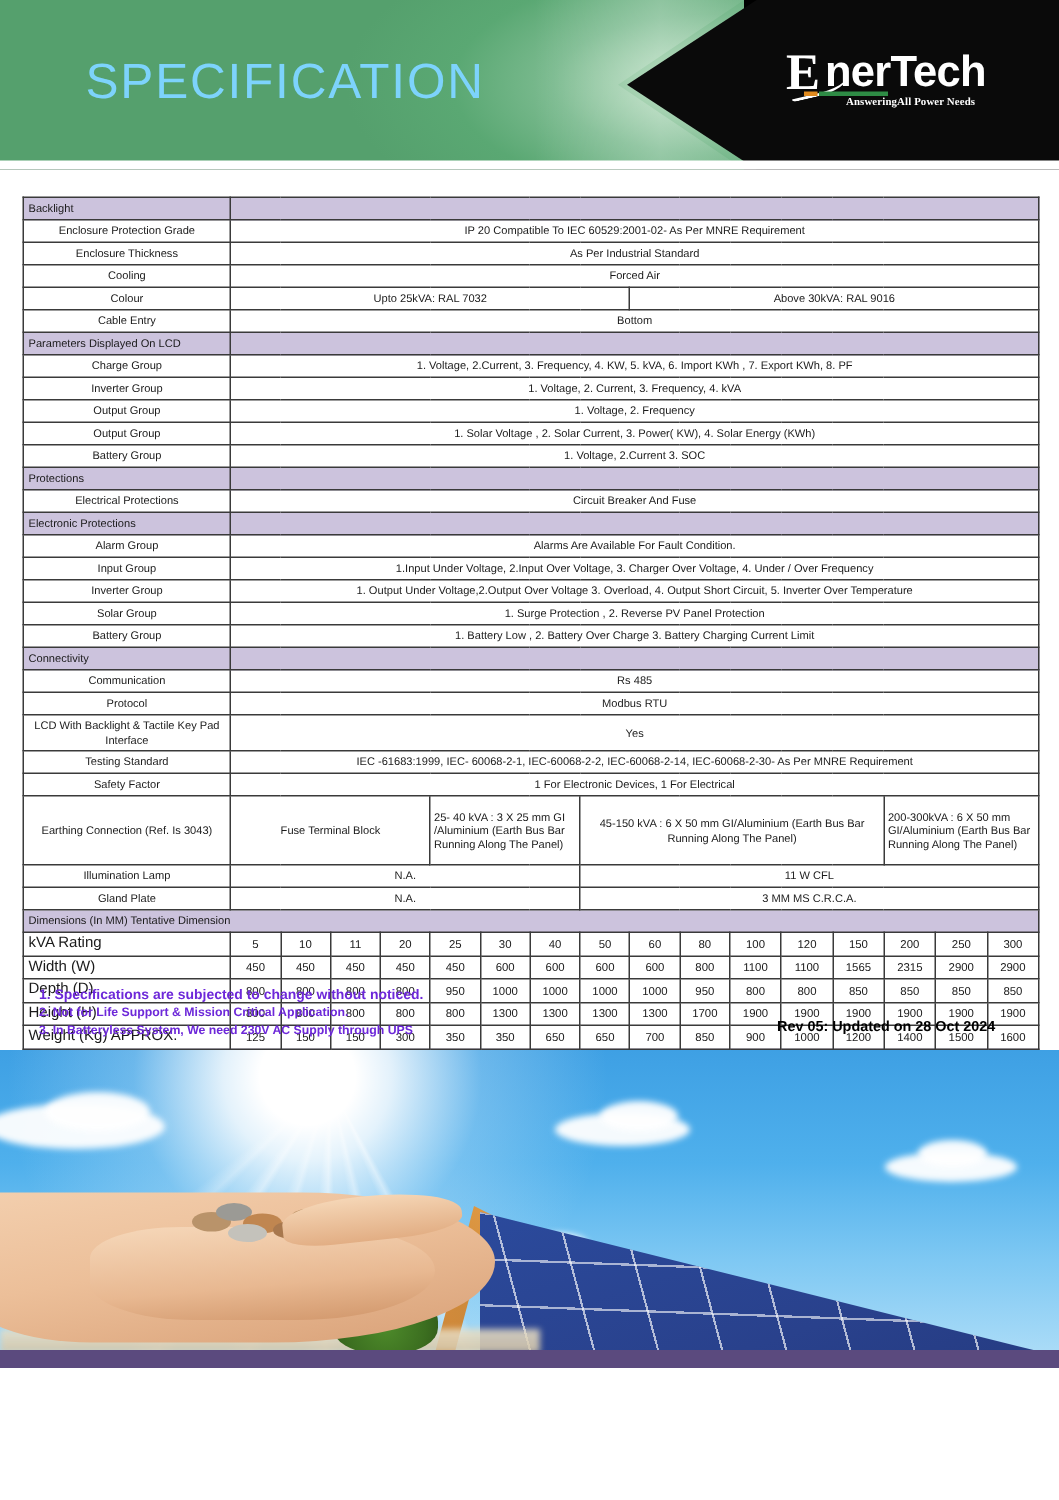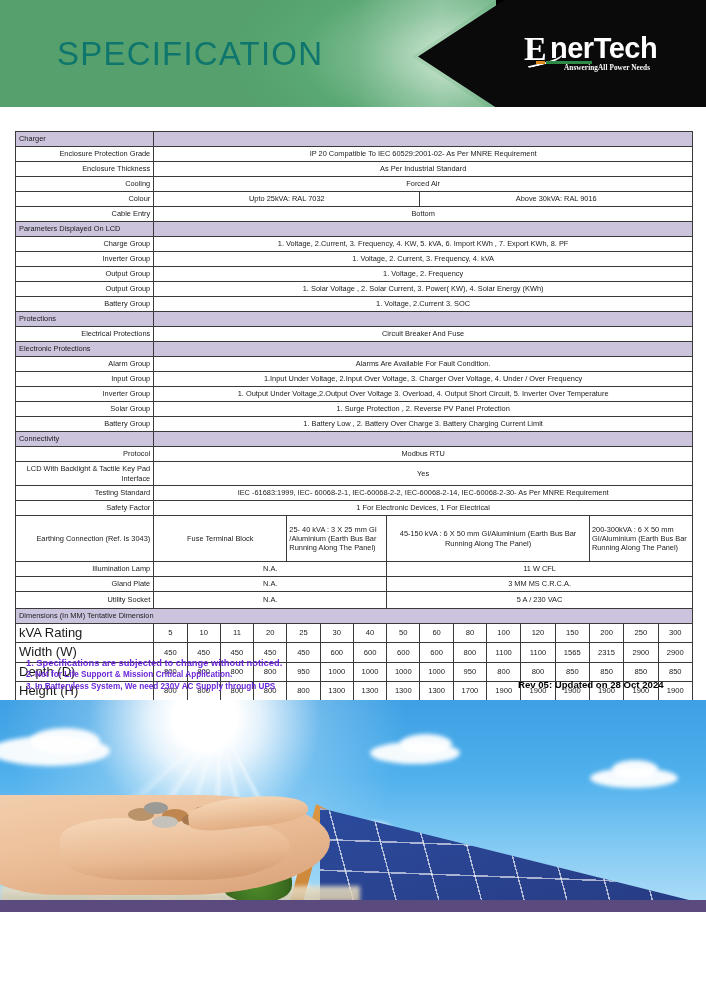--- a/index.html
+++ b/index.html
@@ -21,21 +21,21 @@
   .hdr-green:before{
     content:"";position:absolute;right:0;top:0;width:140px;height:113px;
     background:linear-gradient(90deg, rgba(255,255,255,0) 0%, rgba(255,255,255,0.22) 60%, rgba(255,255,255,0.05) 100%);
     clip-path:polygon(0 0, 100% 0, 40% 50%, 100% 100%, 0 100%);
   }
   .hdr-black{
     position:absolute;left:418px;top:0;width:288px;height:113px;background:#0a0a0a;
     clip-path:polygon(30% 0, 100% 0, 100% 100%, 30% 100%, 0 50%);
   }
   .hdr-title{
-    position:absolute;left:57px;top:35px;color:#0f766e;
+    position:absolute;left:57px;top:35px;color:#7dd3fc;
     font-size:33px;letter-spacing:1.2px;font-weight:400;
     font-family:"Liberation Sans", sans-serif;
   }
   .logo{position:absolute;left:524px;top:32px;width:140px;height:52px;color:#fff;}
   .logo-word{
     position:absolute;left:26px;top:0px;font-size:29px;font-weight:bold;
     letter-spacing:-0.5px;color:#ffffff;font-family:"Liberation Sans", sans-serif;
   }
   .logo-e{
     position:absolute;left:0px;top:-2px;font-size:34px;font-weight:bold;color:#fff;
@@ -54,30 +54,30 @@
   .hdr-underline{position:absolute;left:0;top:107px;width:706px;height:6px;background:#ffffff;}
 
   
   .tbl-wrap{position:absolute;left:15px;top:131px;width:678px;}
   table.spec{border-collapse:collapse;width:678px;table-layout:fixed;
     font-size:7.4px;color:#1a1a1a;}
   table.spec td{
     border:1px solid #3a3a3a;padding:1px 3px;line-height:1.25;
     vertical-align:middle;height:12px;
   }
-  td.lbl{text-align:right;background:#ffffff;}
+  td.lbl{text-align:center;background:#ffffff;}
   td.val{text-align:center;}
   td.sec{
     background:#ccc3dd;text-align:left;font-weight:400;
   }
   td.secblank{background:#ccc3dd;}
 
   
   table.spec td.dim{text-align:center;padding:1px 0;font-size:7.6px;height:11px;}
-  table.spec td.dimlbl{text-align:left;padding:1px 3px;font-size:13px;}
+  table.spec td.dimlbl{text-align:left;padding:1px 3px;font-size:10px;}
 
   
   .notes{position:absolute;left:26px;top:657px;width:430px;color:#6d28d9;}
   .note1{font-size:9.3px;font-weight:bold;line-height:1.32;}
   .note2{font-size:8.2px;font-weight:bold;line-height:1.38;}
   .rev{
     position:absolute;left:518px;top:679px;font-size:9.6px;font-weight:bold;color:#000;
     white-space:nowrap;
   }
 
@@ -193,21 +193,21 @@
           <col style="width:34px">
         <col style="width:34px">
           <col style="width:34px">
           <col style="width:34px">
           <col style="width:34px">
           <col style="width:34px">
       </colgroup>
       <tbody>
 
         <tr>
-          <td class="sec">Charger</td>
+          <td class="sec">Backlight</td>
           <td class="secblank" colspan="16"></td>
         </tr>
         <tr>
           <td class="lbl">Enclosure Protection Grade</td>
           <td class="val" colspan="16">IP 20 Compatible To IEC 60529:2001-02- As Per MNRE Requirement</td>
         </tr>
         <tr>
           <td class="lbl">Enclosure Thickness</td>
           <td class="val" colspan="16">As Per Industrial Standard</td>
         </tr>
@@ -280,20 +280,24 @@
           <td class="val" colspan="16">1. Surge Protection , 2. Reverse PV Panel Protection</td>
         </tr>
         <tr>
           <td class="lbl">Battery Group</td>
           <td class="val" colspan="16">1. Battery Low , 2. Battery Over Charge 3. Battery Charging Current Limit</td>
         </tr>
 
         <tr>
           <td class="sec">Connectivity</td>
           <td class="secblank" colspan="16"></td>
+        </tr>
+        <tr>
+          <td class="lbl">Communication</td>
+          <td class="val" colspan="16">Rs 485</td>
         </tr>
         <tr>
           <td class="lbl">Protocol</td>
           <td class="val" colspan="16">Modbus RTU</td>
         </tr>
         <tr style="height:24px">
           <td class="lbl" style="line-height:1.3">LCD With Backlight &amp; Tactile Key Pad Interface</td>
           <td class="val" colspan="16">Yes</td>
         </tr>
         <tr>
@@ -314,25 +318,20 @@
         </tr>
         <tr>
           <td class="lbl">Illumination Lamp</td>
           <td class="val" colspan="7">N.A.</td>
           <td class="val" colspan="9">11 W CFL</td>
         </tr>
         <tr>
           <td class="lbl">Gland Plate</td>
           <td class="val" colspan="7">N.A.</td>
           <td class="val" colspan="9">3 MM MS C.R.C.A.</td>
-        </tr>
-        <tr style="height:17px">
-          <td class="lbl">Utility Socket</td>
-          <td class="val" colspan="7">N.A.</td>
-          <td class="val" colspan="9">5 A / 230 VAC</td>
         </tr>
 
         <tr>
           <td class="sec" colspan="17">Dimensions (In MM) Tentative Dimension</td>
         </tr>
         <tr>
           <td class="dimlbl">kVA Rating</td>
           <td class="dim">5</td>
           <td class="dim">10</td>
           <td class="dim">11</td>

